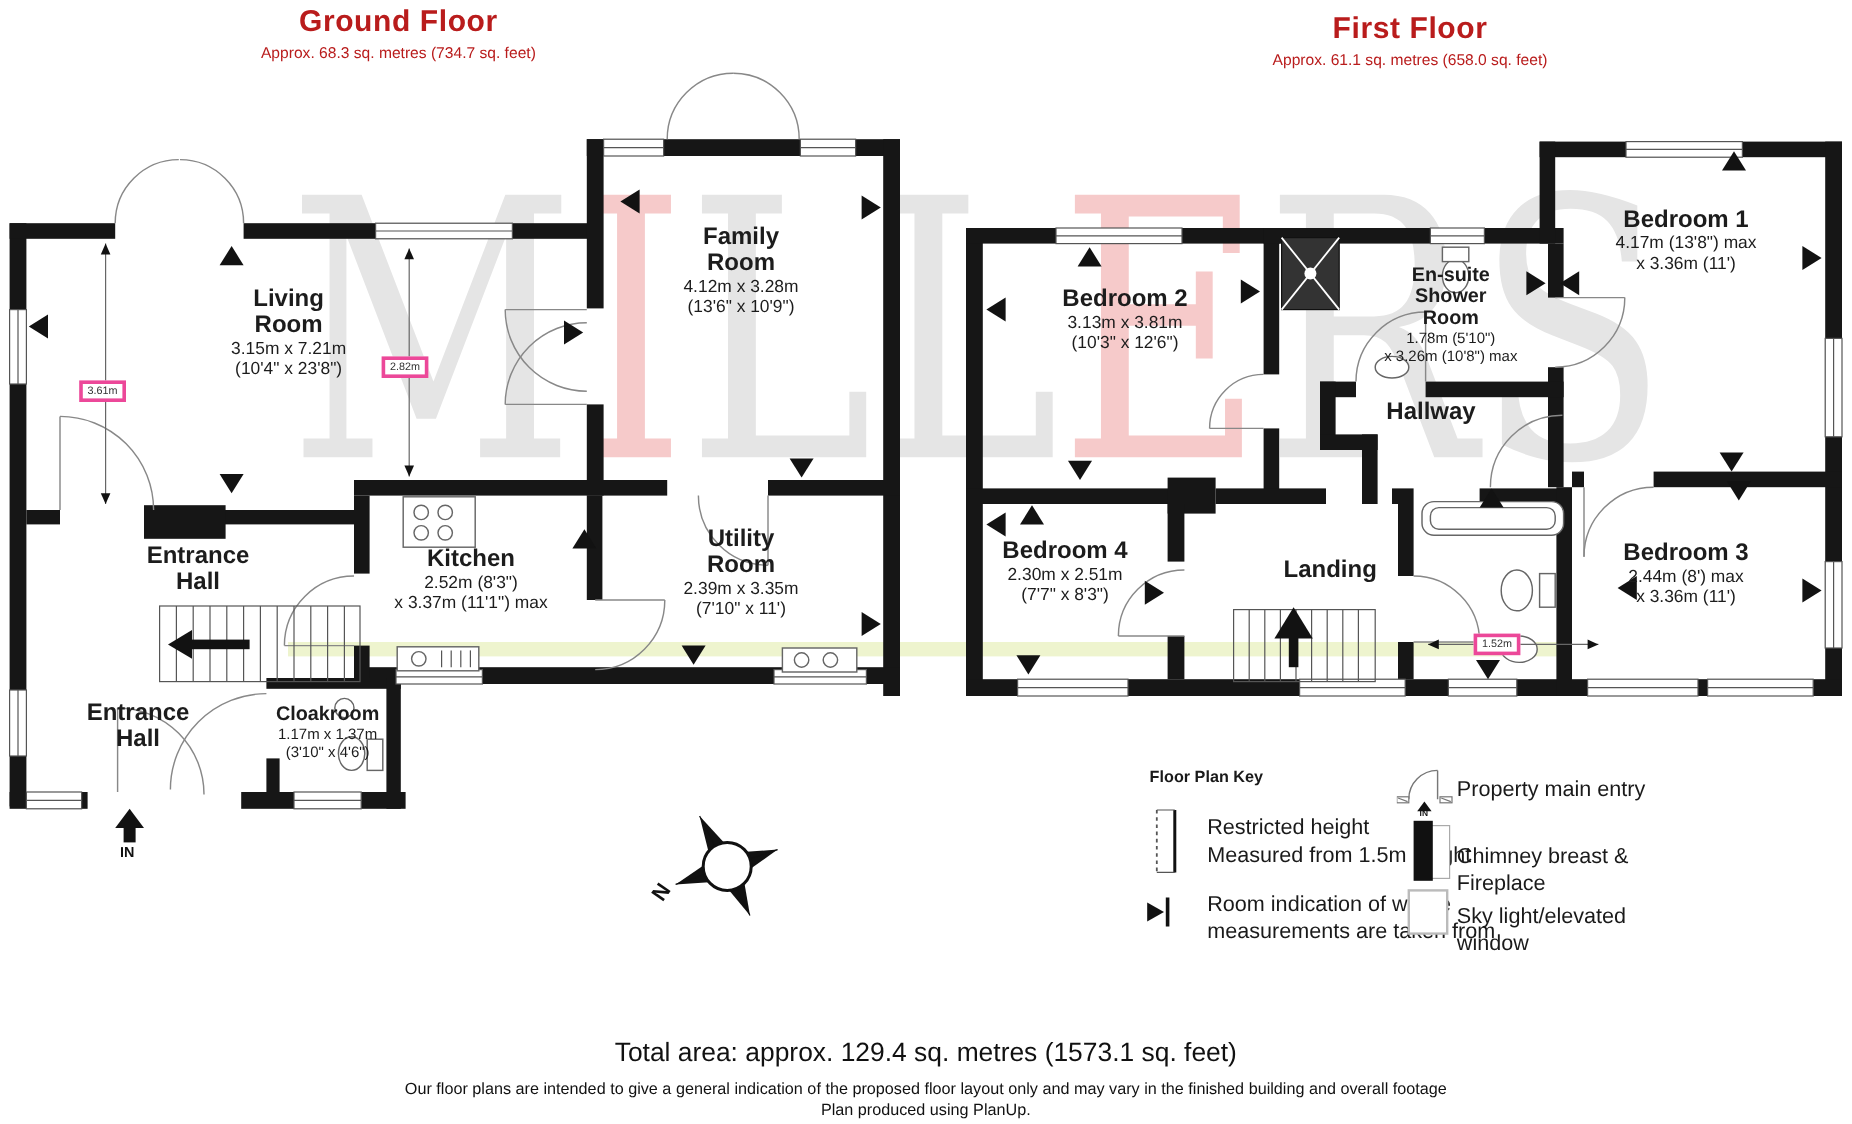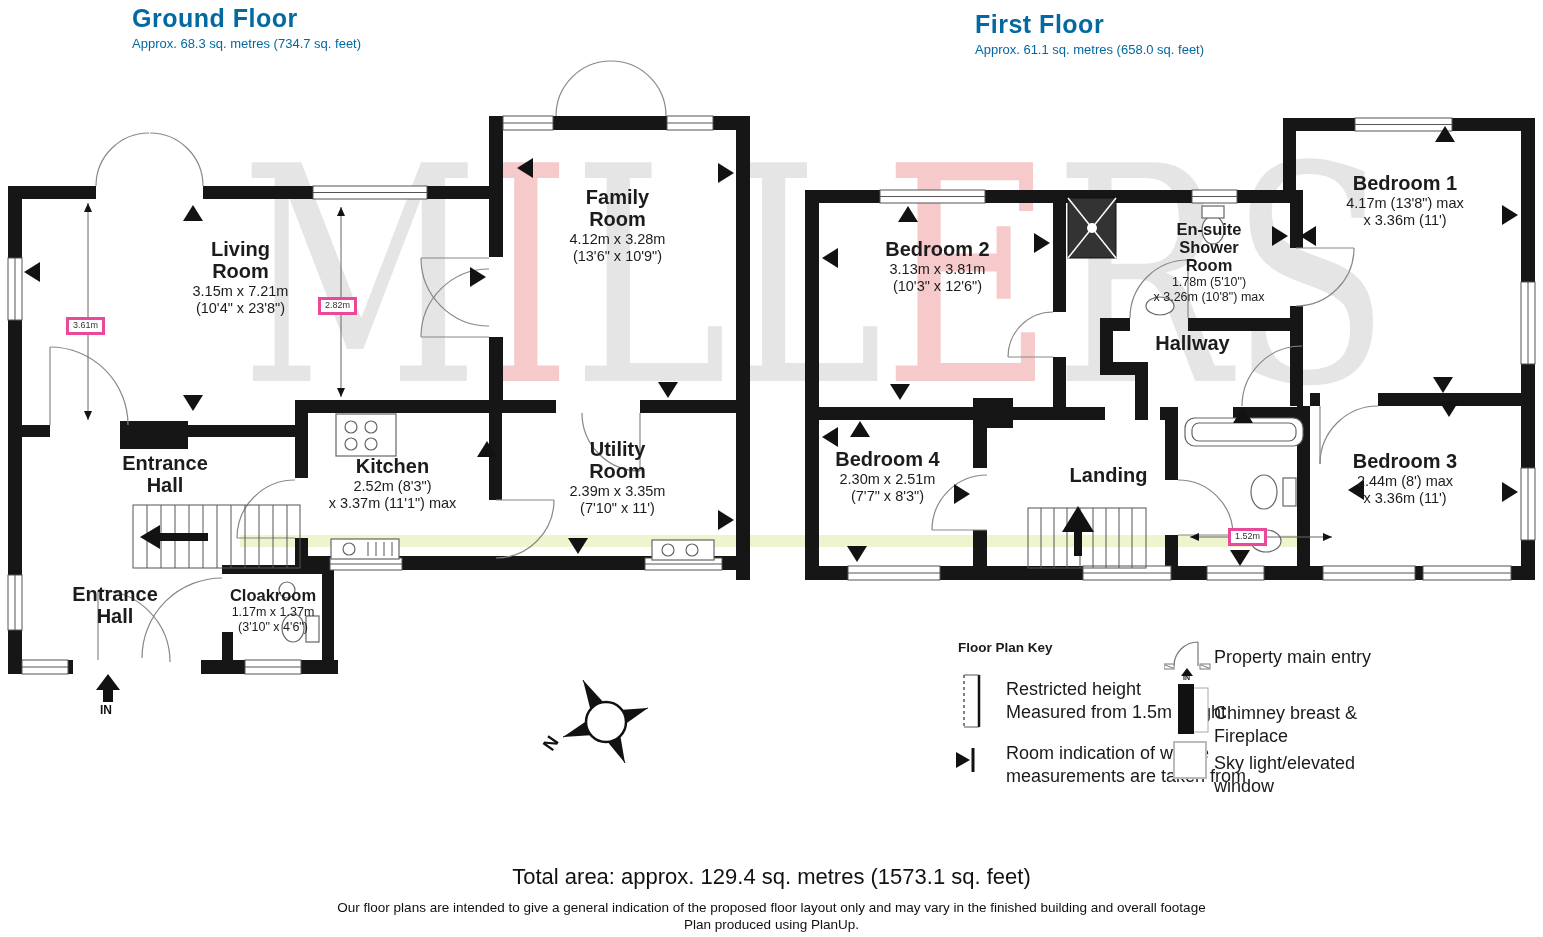--- a/index.html
+++ b/index.html
@@ -20,21 +20,21 @@
   #plan { position:absolute; left:0; top:0; z-index:2; }
   .w { fill:var(--wall,#161616); }
   .win { fill:#ffffff; stroke:#555; stroke-width:1; }
   .thin { fill:none; stroke:#555; stroke-width:1; }
   .door { fill:none; stroke:#888; stroke-width:1.2; }
   .dim { stroke:#666; stroke-width:1; }
   .tri { fill:#121212; }
   .fix { fill:#ffffff; stroke:#666; stroke-width:1.2; }
 
   
-  .floor-header { position:absolute; width:400px; text-align:left; z-index:3; color:#0369a1; }
+  .floor-header { position:absolute; width:400px; text-align:center; z-index:3; color:#b91c1c; }
   .floor-title { font-size:25px; font-weight:bold; letter-spacing:0.5px; }
   .floor-sub { font-size:13px; margin-top:3px; }
 
   
   .room-label { position:absolute; text-align:center; color:#1c1c1c; z-index:3; }
   .room-name { font-weight:bold; font-size:20px; line-height:1.1; white-space:pre-line; }
   .room-dims { font-size:14.5px; line-height:1.18; white-space:pre-line; margin-top:1px; }
   .sm .room-name { font-size:16.5px; }
   .sm .room-dims { font-size:12.5px; }
   .xs .room-name { font-size:15.5px; }

